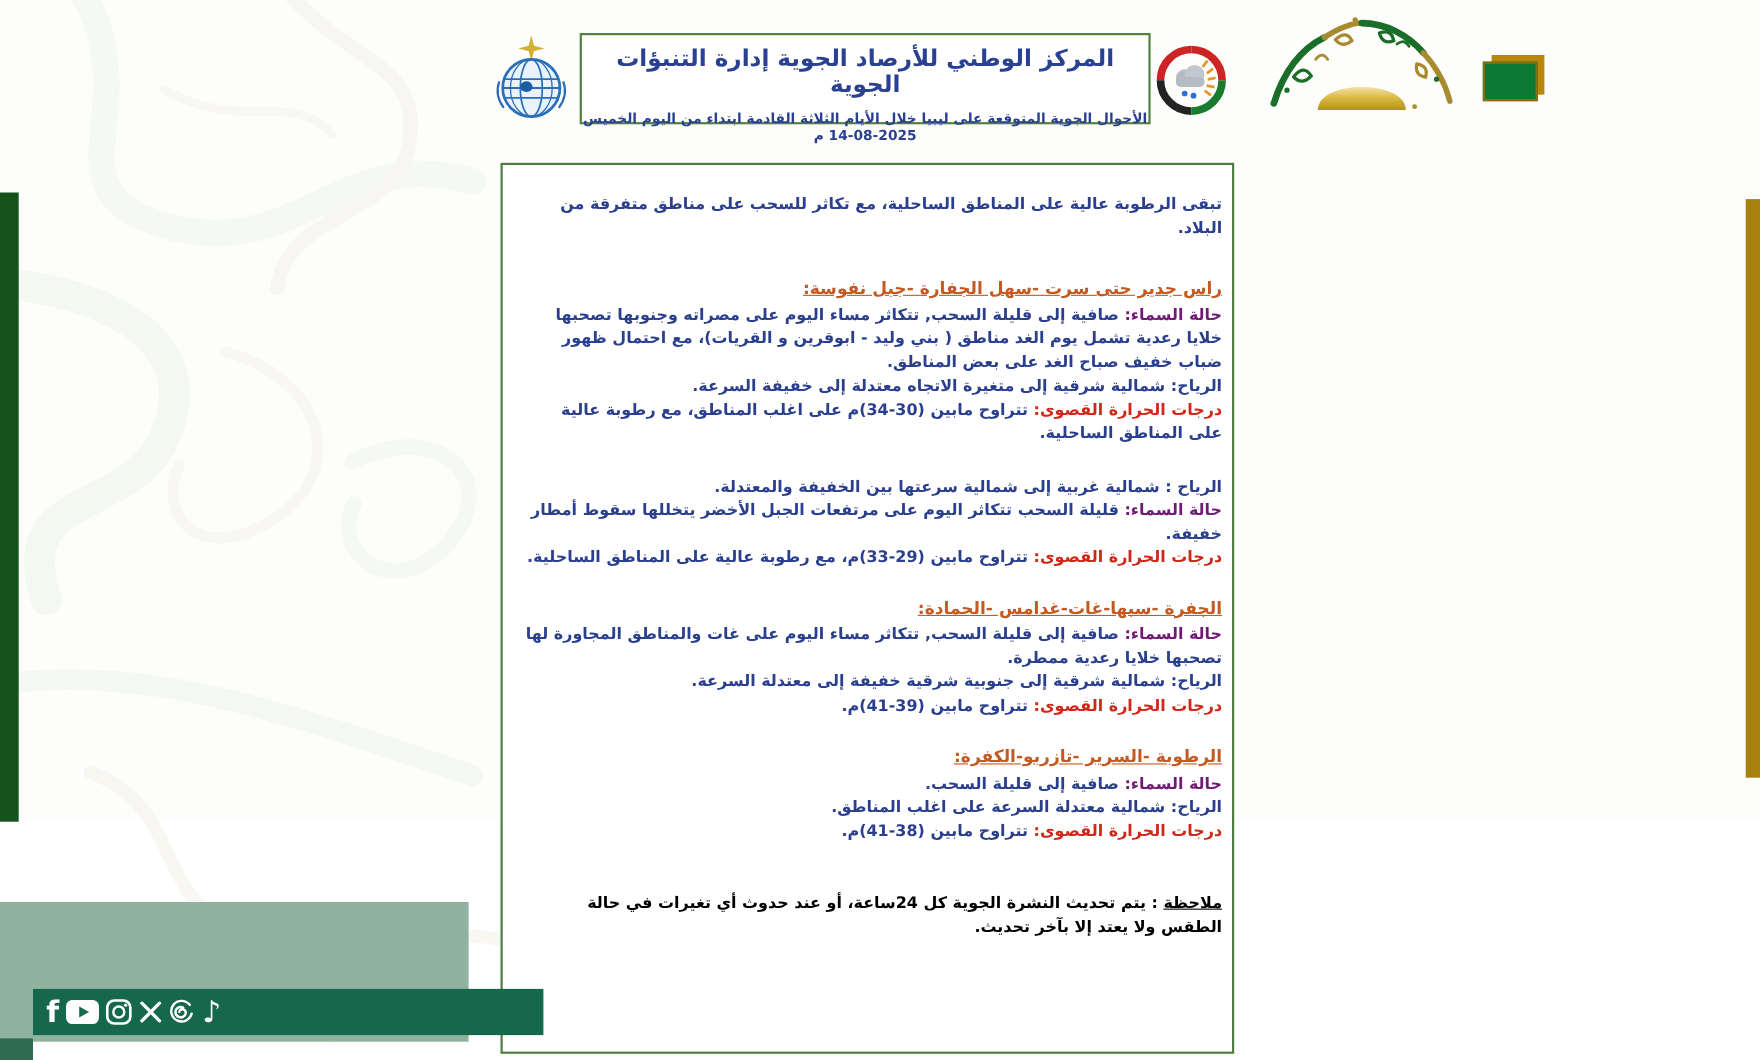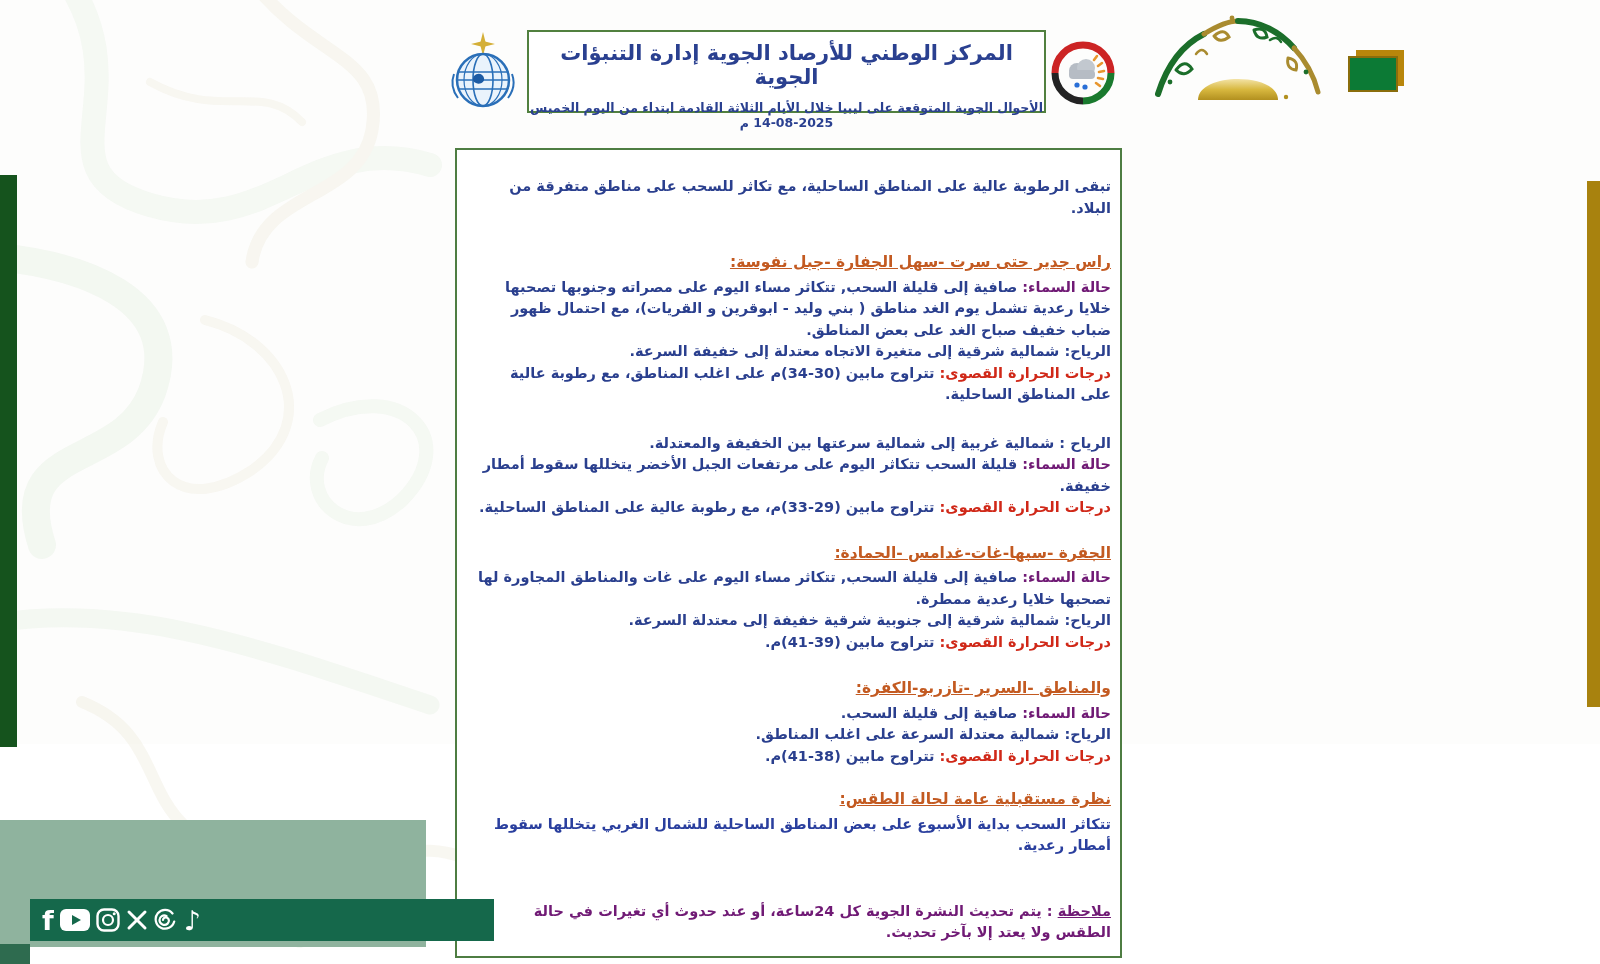--- a/index.html
+++ b/index.html
@@ -35,21 +35,21 @@
     color:#2a3f8e; font-size:14.5px; line-height:21.5px; font-weight:600; }
   .intro { margin-bottom:0; }
   .sect  { }
   .sect.m1 { margin-top:33px; } .sect.m2 { margin-top:27px; }
   .sect.m3 { margin-top:24px; } .sect.m4 { margin-top:25px; } .sect.m5 { margin-top:22px; }
   .sect h3 { color:#c35a21; font-size:15.5px; font-weight:bold;
     text-decoration:underline; margin-bottom:3px; }
   .lbl-sky  { color:#701a75; font-weight:bold; }
   .lbl-temp { color:#d02818; font-weight:bold; }
   .outlook-text { color:#2a3f9e; font-weight:bold; }
-  .note { margin-top:44px; color:#701a75; font-weight:bold; }
+  .note { margin-top:44px; color:#000000; font-weight:bold; }
   .note .lbl-note { text-decoration:underline; }
 
   
   .sage { position:absolute; left:0; top:820px; width:426px; height:127px; background:#8fb39e; z-index:1; }
   .corner { position:absolute; left:0; top:944px; width:30px; height:20px; background:#2e6b4f; z-index:1; }
   .social { position:absolute; left:30px; top:899px; width:464px; height:42px; background:#15684b;
     z-index:3; display:flex; align-items:center; padding:0 12px; gap:6px; }
   .social .glyph { color:#fff; font-weight:bold; font-size:27px; line-height:1; }
   .handle { color:#fff; font-weight:bold; font-size:28px; letter-spacing:.5px; margin-right:4px; }
 </style>
@@ -163,30 +163,26 @@
       </div>
 
       <div class="sect m3">
         <h3>الجفرة -سبها-غات-غدامس -الحمادة:</h3>
         <div><span class="lbl-sky">حالة السماء:</span><span> صافية إلى قليلة السحب, تتكاثر مساء اليوم على غات والمناطق المجاورة لها تصحبها خلايا رعدية ممطرة.</span></div>
         <div>الرياح: شمالية شرقية إلى جنوبية شرقية خفيفة إلى معتدلة السرعة.</div>
         <div><span class="lbl-temp">درجات الحرارة القصوى:</span><span> تتراوح مابين (39-41)م.</span></div>
       </div>
 
       <div class="sect m4">
-        <h3>والمناطق -السرير -تازربو-الكفرة:</h3>
+        <h3>الرطوبة -السرير -تازربو-الكفرة:</h3>
         <div><span class="lbl-sky">حالة السماء:</span><span> صافية إلى قليلة السحب.</span></div>
         <div>الرياح:  شمالية معتدلة السرعة على اغلب المناطق.</div>
         <div><span class="lbl-temp">درجات الحرارة القصوى:</span><span> تتراوح مابين (38-41)م.</span></div>
       </div>
 
-      <div class="sect m5">
-        <h3>نظرة مستقبلية عامة لحالة الطقس:</h3>
-        <div class="outlook-text">تتكاثر السحب بداية الأسبوع على بعض المناطق الساحلية للشمال الغربي  يتخللها سقوط أمطار رعدية.</div>
-      </div>
 
       <p class="note"><span class="lbl-note">ملاحظة</span><span> : يتم تحديث النشرة الجوية كل 24ساعة، أو عند حدوث أي تغيرات في حالة الطقس ولا يعتد إلا بآخر تحديث.</span></p>
     </div>
   </div>
 
   <div class="sage"></div>
   <div class="corner"></div>
   <div class="social">
     <span class="glyph">f</span>
     <svg width="30" height="22" viewBox="0 0 30 22">

